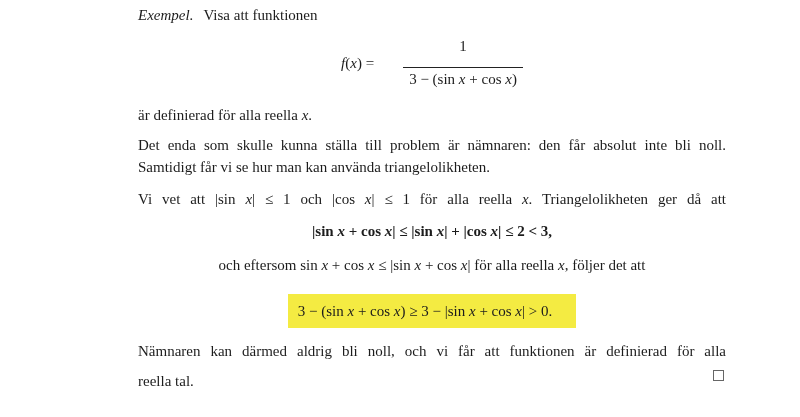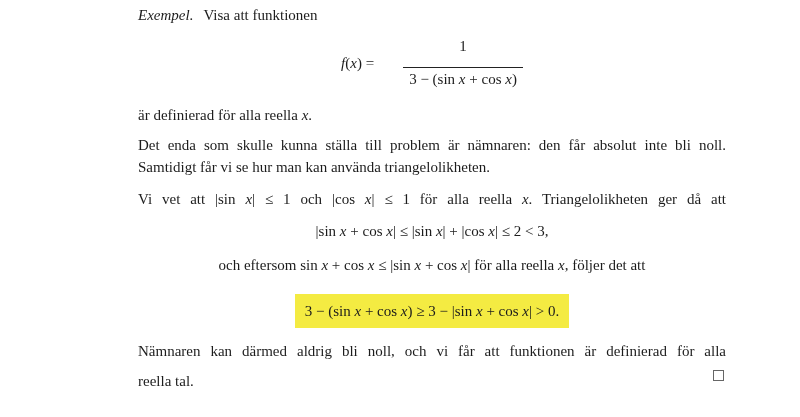--- a/index.html
+++ b/index.html
@@ -49,27 +49,27 @@
     display: block;
     border-top: 1.4px solid #222222;
     line-height: 21px;
     padding: 1px 6px 0 6px;
     margin-top: 11px;
   }
   .mt-formula   { margin-top: 10px; gap: 24px; }
   .mt-defined   { margin-top: 14px; }
   .mt-para1     { margin-top: 8px; }
   .mt-vivet     { margin-top: 10px; }
-  .mt-display1  { margin-top: 10px; }
+  .mt-display1  { margin-top: 10px; font-weight: bold; }
   .mt-eftersom  { margin-top: 12px; text-align: center; }
   .mt-highlight { margin-top: 18px; }
   .mt-final     { margin-top: 12px; }
   .hl {
     display: inline-block;
-    padding: 6px 10px 6px 10px;
+    padding: 6px 24px 6px 10px;
     line-height: 22px;
   }
   .final-line2 {
     display: flex;
     justify-content: space-between;
     margin-top: 8px;
   }
   .qed {
     display: inline-block;
     width: 11px;

